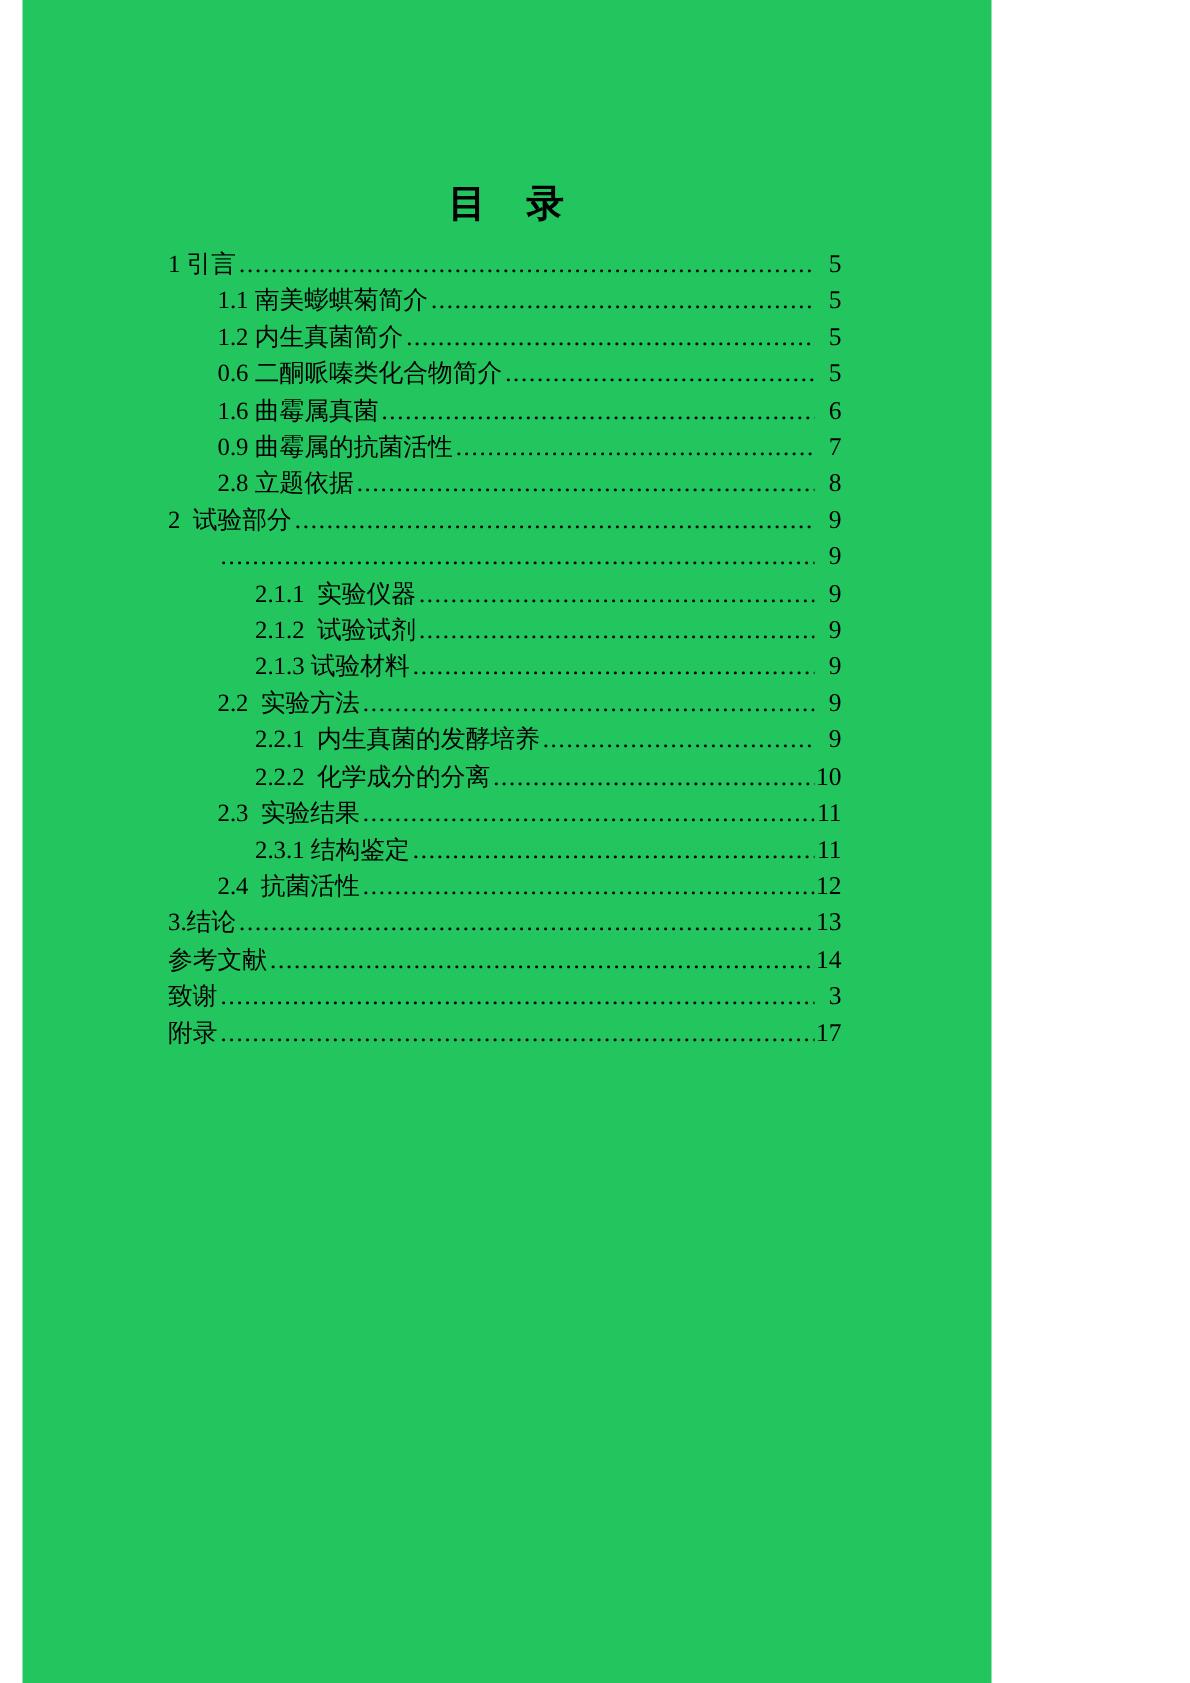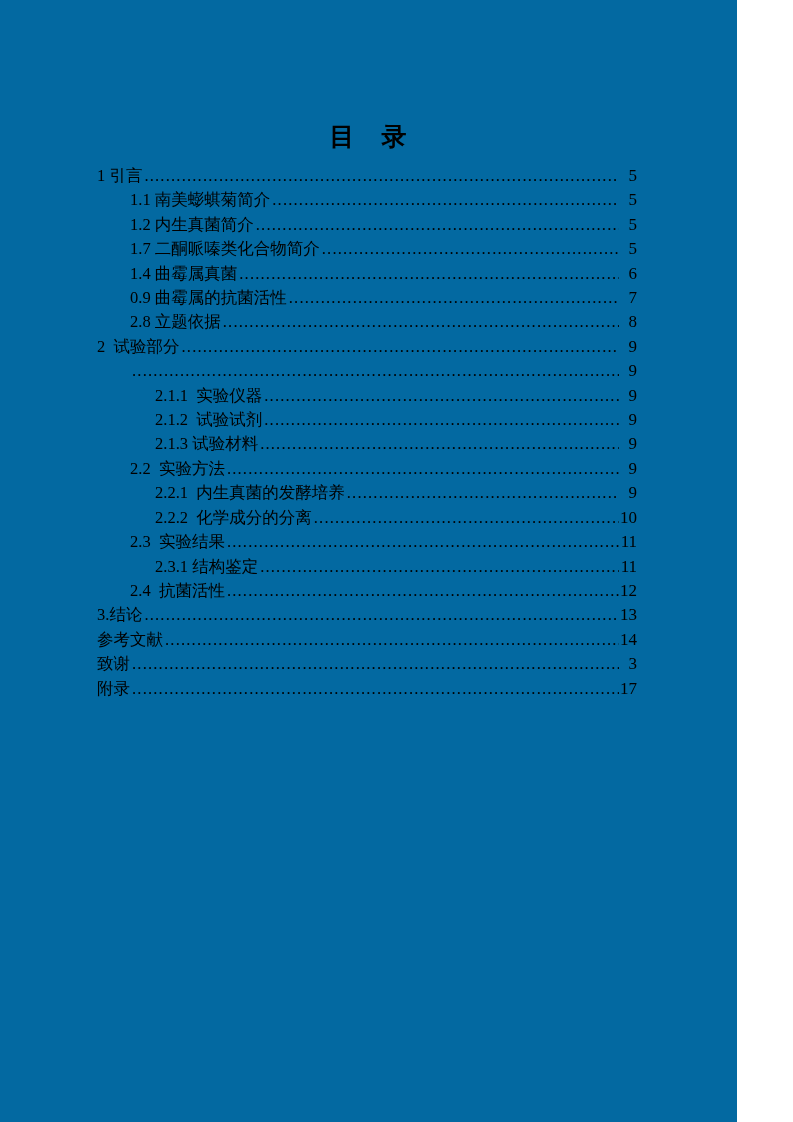--- a/index.html
+++ b/index.html
@@ -6,24 +6,25 @@
   html, body {
     width: 793px;
     height: 1122px;
     background: #ffffff;
     overflow: hidden;
     font-family: "Liberation Serif", "DejaVu Serif", serif;
     color: #000000;
   }
   .page {
     position: relative;
-    width: 737px;
+    width: 646px;
     height: 1122px;
-    background: #0369a1;
+    background: #22c55e;
     padding-top: 121px;
+    margin-left: 15px;
   }
   .toc-title {
     text-align: center;
     font-size: 25px;
     font-weight: bold;
     line-height: 32px;
     letter-spacing: 1px;
     white-space: pre;
   }
   .toc-list {
@@ -75,26 +76,26 @@
         <span class="toc-label">1.1 南美蟛蜞菊简介</span>
         <span class="toc-dots">........................................................................................................................................................................................................</span>
         <span class="toc-page">5</span>
       </div>
       <div class="toc-row lvl2">
         <span class="toc-label">1.2 内生真菌简介</span>
         <span class="toc-dots">........................................................................................................................................................................................................</span>
         <span class="toc-page">5</span>
       </div>
       <div class="toc-row lvl2">
-        <span class="toc-label">1.7 二酮哌嗪类化合物简介</span>
+        <span class="toc-label">0.6 二酮哌嗪类化合物简介</span>
         <span class="toc-dots">........................................................................................................................................................................................................</span>
         <span class="toc-page">5</span>
       </div>
       <div class="toc-row lvl2">
-        <span class="toc-label">1.4 曲霉属真菌</span>
+        <span class="toc-label">1.6 曲霉属真菌</span>
         <span class="toc-dots">........................................................................................................................................................................................................</span>
         <span class="toc-page">6</span>
       </div>
       <div class="toc-row lvl2">
         <span class="toc-label">0.9 曲霉属的抗菌活性</span>
         <span class="toc-dots">........................................................................................................................................................................................................</span>
         <span class="toc-page">7</span>
       </div>
       <div class="toc-row lvl2">
         <span class="toc-label">2.8 立题依据</span>

